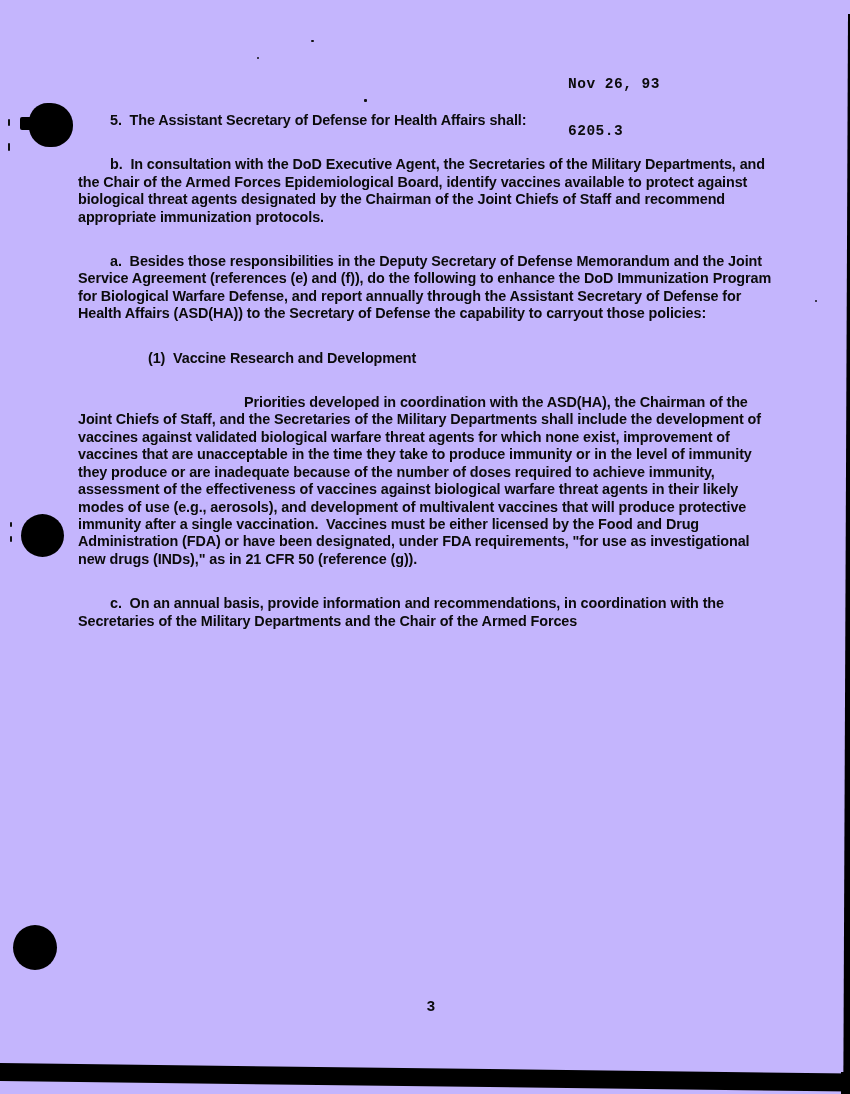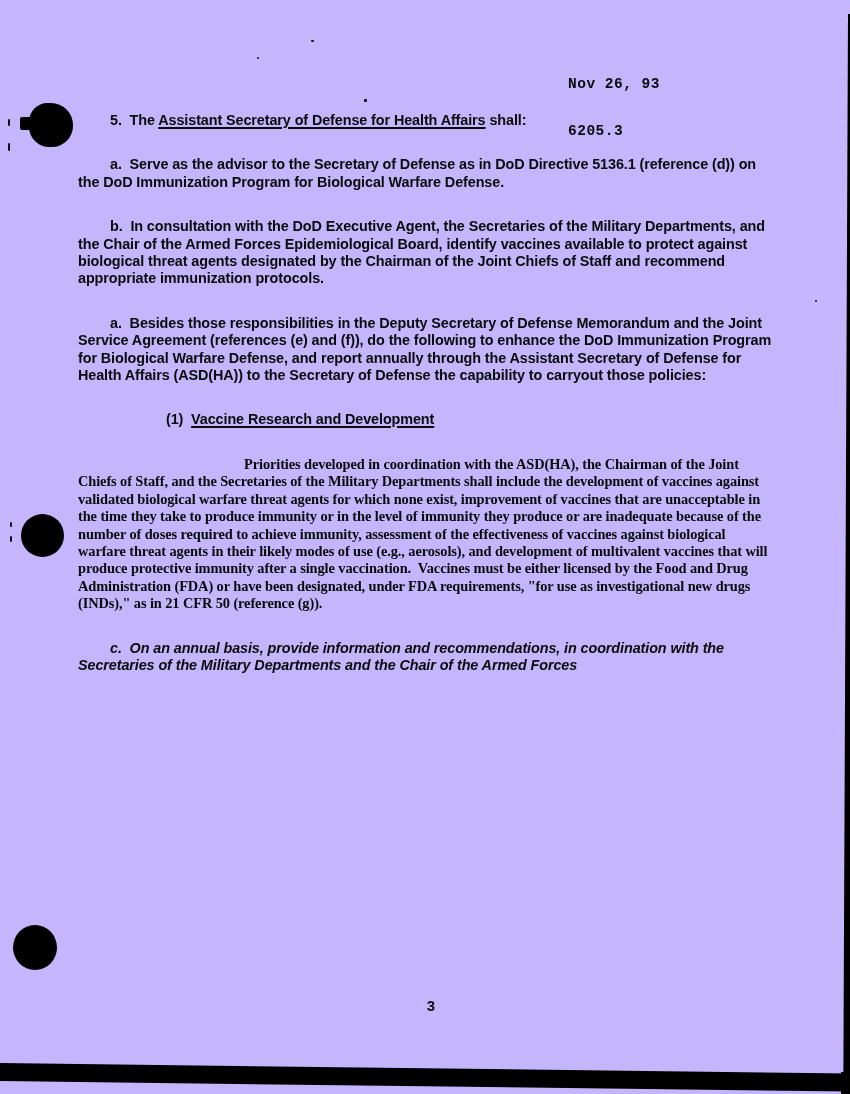--- a/index.html
+++ b/index.html
@@ -43,24 +43,24 @@
     font-weight:bold; font-size:14.5px; line-height:15.5px;
     letter-spacing:0.5px; white-space:pre;
   }
   
   .content {
     position:absolute; left:78px; top:112px; width:698px;
     font-size:14.4px; line-height:17.4px; font-weight:bold;
     letter-spacing:-0.1px;
   }
   .content p { margin:0 0 27px 0; text-indent:32px; white-space:pre-wrap; }
-  .content p.subhead { margin-left:88px; text-indent:0; }
-  .content p.deep-indent { text-indent:166px;font-family:Liberation Serif, serif; }
-  .content p.last { margin-bottom:0;font-style:italic; }
-  .ul { text-decoration:underline; text-decoration-thickness:1.5px; text-underline-offset:2px; }
+  .content p.subhead { margin-left:70px; text-indent:0; }
+  .content p.deep-indent { text-indent:166px; }
+  .content p.last { margin-bottom:0; }
+  .ul { text-decoration-thickness:1.5px; text-underline-offset:2px; }
   .page-number {
     position:absolute; left:0; top:997px; width:862px;
     text-align:center; font-size:15px; font-weight:bold;
   }
 </style>
 </head>
 <body>
 
 <div class="page">
 
@@ -84,21 +84,20 @@
 
   <div class="doc-header">
     <div>Nov 26, 93</div>
     <div>6205.3</div>
   </div>
 
   <div class="content">
 
     <p><span>5.  The </span><span class="ul">Assistant Secretary of Defense for Health Affairs</span><span> shall:</span></p>
 
-    <p>a.  Serve as the advisor to the Secretary of Defense as in DoD Directive 5136.1 (reference (d)) on the DoD Immunization Program for Biological Warfare Defense.</p>
 
     <p>b.  In consultation with the DoD Executive Agent, the Secretaries of the Military Departments, and the Chair of the Armed Forces Epidemiological Board, identify vaccines available to protect against biological threat agents designated by the Chairman of the Joint Chiefs of Staff and recommend appropriate immunization protocols.</p>
 
 
 
     <p>a.  Besides those responsibilities in the Deputy Secretary of Defense Memorandum and the Joint Service Agreement (references (e) and (f)), do the following to enhance the DoD Immunization Program for Biological Warfare Defense, and report annually through the Assistant Secretary of Defense for Health Affairs (ASD(HA)) to the Secretary of Defense the capability to carryout those policies:</p>
 
     <p class="subhead"><span>(1)  </span><span class="ul">Vaccine Research and Development</span></p>
 
     <p class="deep-indent">Priorities developed in coordination with the ASD(HA), the Chairman of the Joint Chiefs of Staff, and the Secretaries of the Military Departments shall include the development of vaccines against validated biological warfare threat agents for which none exist, improvement of vaccines that are unacceptable in the time they take to produce immunity or in the level of immunity they produce or are inadequate because of the number of doses required to achieve immunity, assessment of the effectiveness of vaccines against biological warfare threat agents in their likely modes of use (e.g., aerosols), and development of multivalent vaccines that will produce protective immunity after a single vaccination.  Vaccines must be either licensed by the Food and Drug Administration (FDA) or have been designated, under FDA requirements, "for use as investigational new drugs (INDs)," as in 21 CFR 50 (reference (g)).</p>

